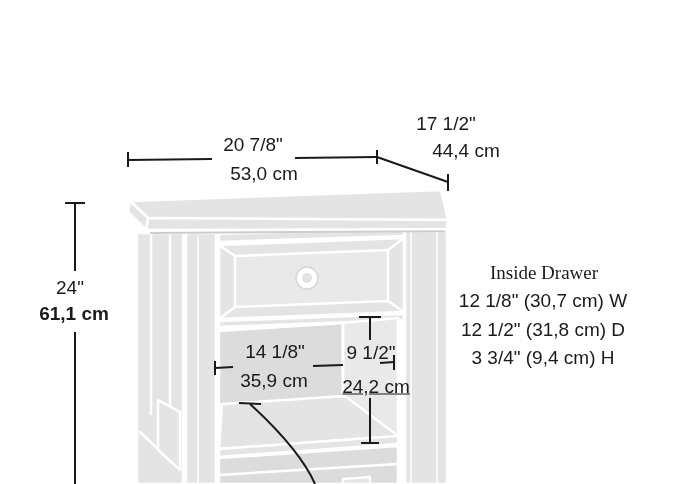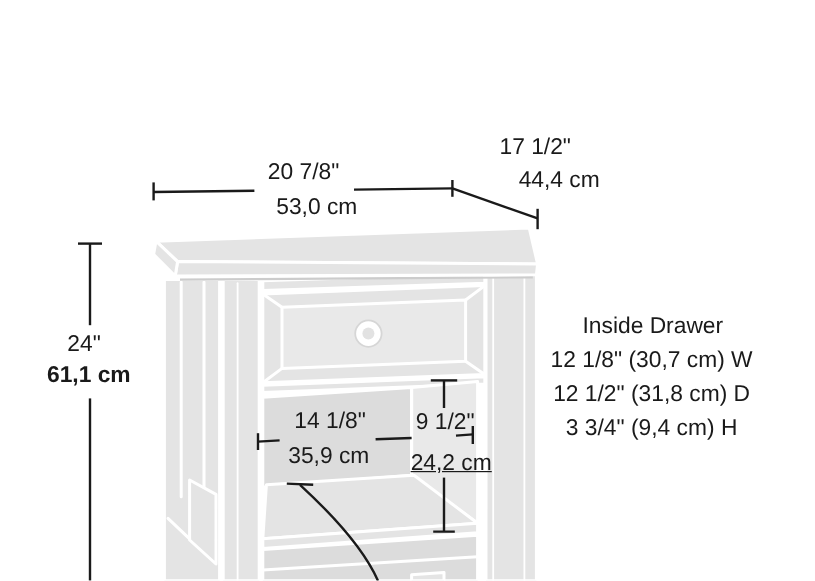--- a/index.html
+++ b/index.html
@@ -149,19 +149,19 @@
   <div class="lbl" style="left:70px;top:287px;">24"</div>
   <div class="lbl" style="left:74px;top:313px;font-weight:bold;">61,1 cm</div>
 
   <div class="lbl" style="left:275px;top:351px;">14 1/8"</div>
   <div class="lbl" style="left:274px;top:380px;text-align:right;">35,9 cm</div>
 
   <div class="lbl" style="left:371px;top:352px;">9 1/2"</div>
   <div class="lbl" style="left:376px;top:386px;text-decoration:underline;">24,2 cm</div>
 
   <div>
-    <div class="lbl" style="left:544px;top:272px;">Inside Drawer</div>
+    <div class="lbl" style="left:544px;top:272px;font-family:Liberation Serif, serif;">Inside Drawer</div>
     <div class="lbl block-line" style="left:543px;top:300px;">12 1/8" (30,7 cm) W</div>
     <div class="lbl block-line" style="left:543px;top:329px;">12 1/2" (31,8 cm) D</div>
     <div class="lbl block-line" style="left:543px;top:357px;">3 3/4" (9,4 cm) H</div>
   </div>
 
 </div>
 
 </body></html>

